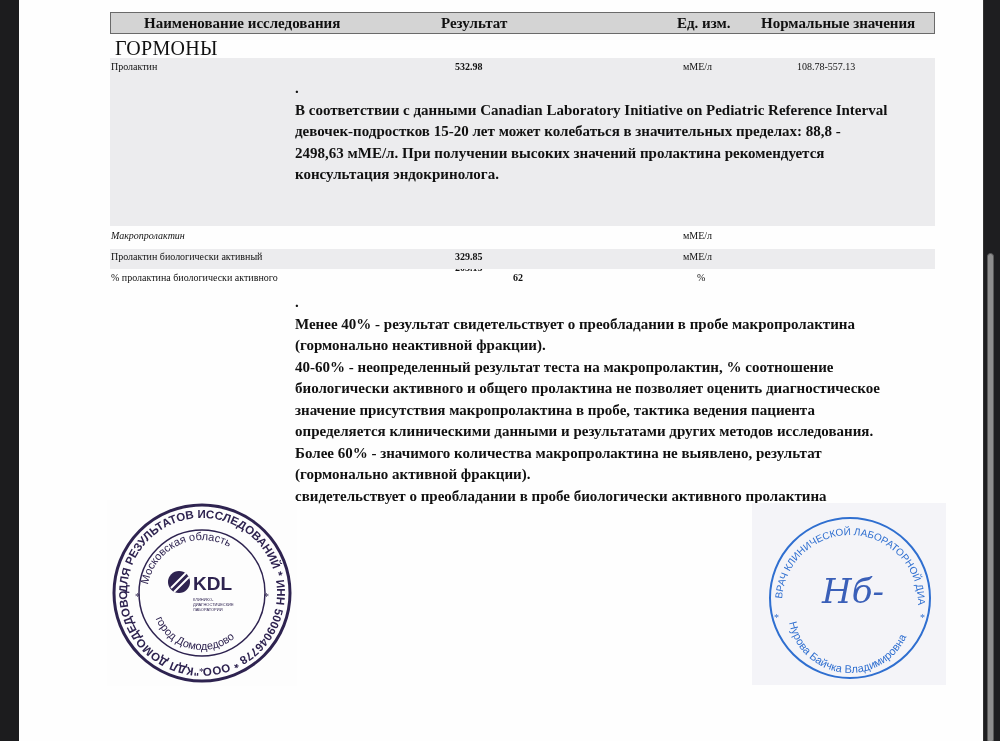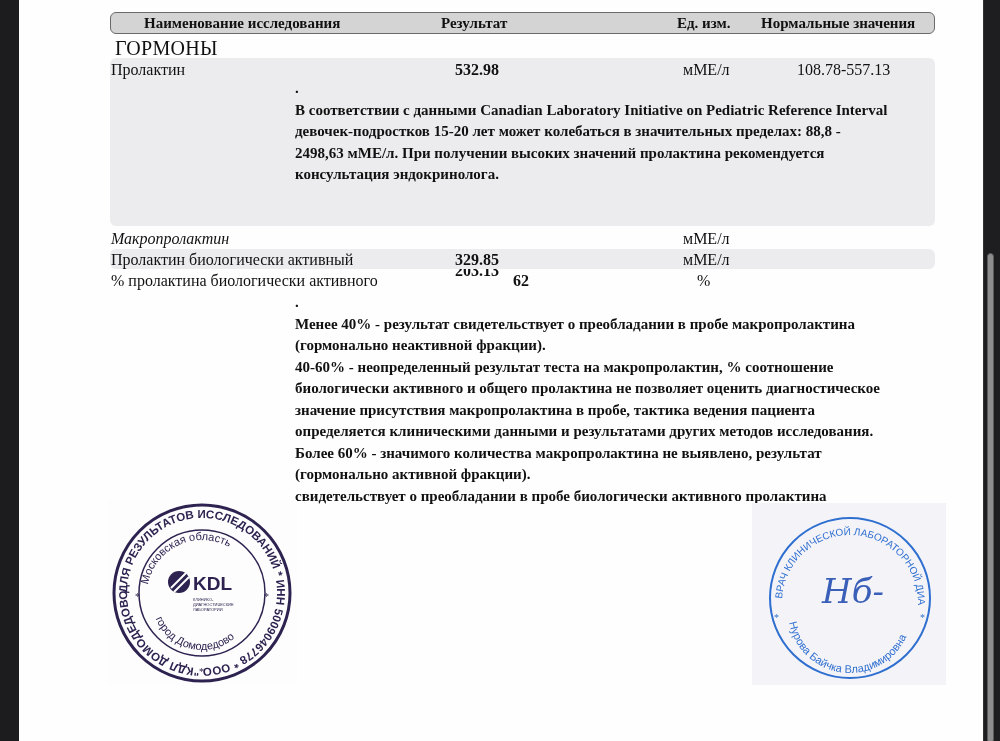--- a/index.html
+++ b/index.html
@@ -1,26 +1,26 @@
 <!DOCTYPE html>
 <html><head>
 <meta charset="utf-8">
 <style>
   html, body { margin:0; padding:0; }
   body { width:1000px; height:741px; position:relative; overflow:hidden; background:#1c1c1e; font-family:"Liberation Serif", serif; color:#111; }
   .page { position:absolute; left:19px; top:0; width:964px; height:741px; background:#fefefe; }
   .rightbar { position:absolute; left:983px; top:0; width:17px; height:741px; background:#1e1e20; border-left:1px solid #333; box-sizing:border-box; }
   .thumb { position:absolute; left:3px; top:253px; width:7px; height:490px; background:#8e8e8e; border-radius:4px; border:1px solid #5a5a5a; box-sizing:border-box; }
 
-  .abs { position:absolute;border-radius:6px; }
+  .abs { position:absolute; }
   .hdr { left:91px; top:12px; width:825px; height:22px; background:#d4d4d4; border:1px solid #6a6a6a; box-sizing:border-box; font-weight:bold; font-size:15px; }
   .hdr span { position:absolute; top:2px; white-space:nowrap; }
   .section { left:96px; top:37px; font-weight:normal; font-size:20px; letter-spacing:0.3px; }
   .graybg { background:#ececee; }
-  .row-text { font-size:16px; white-space:nowrap; }
+  .row-text { font-size:10px; white-space:nowrap; }
   .bold { font-weight:bold; }
   .note { font-weight:bold; font-size:15px; line-height:21.5px; white-space:nowrap; }
 
   .stamp { position:absolute; }
 </style>
 </head>
 <body>
 
 <div class="page">
 

